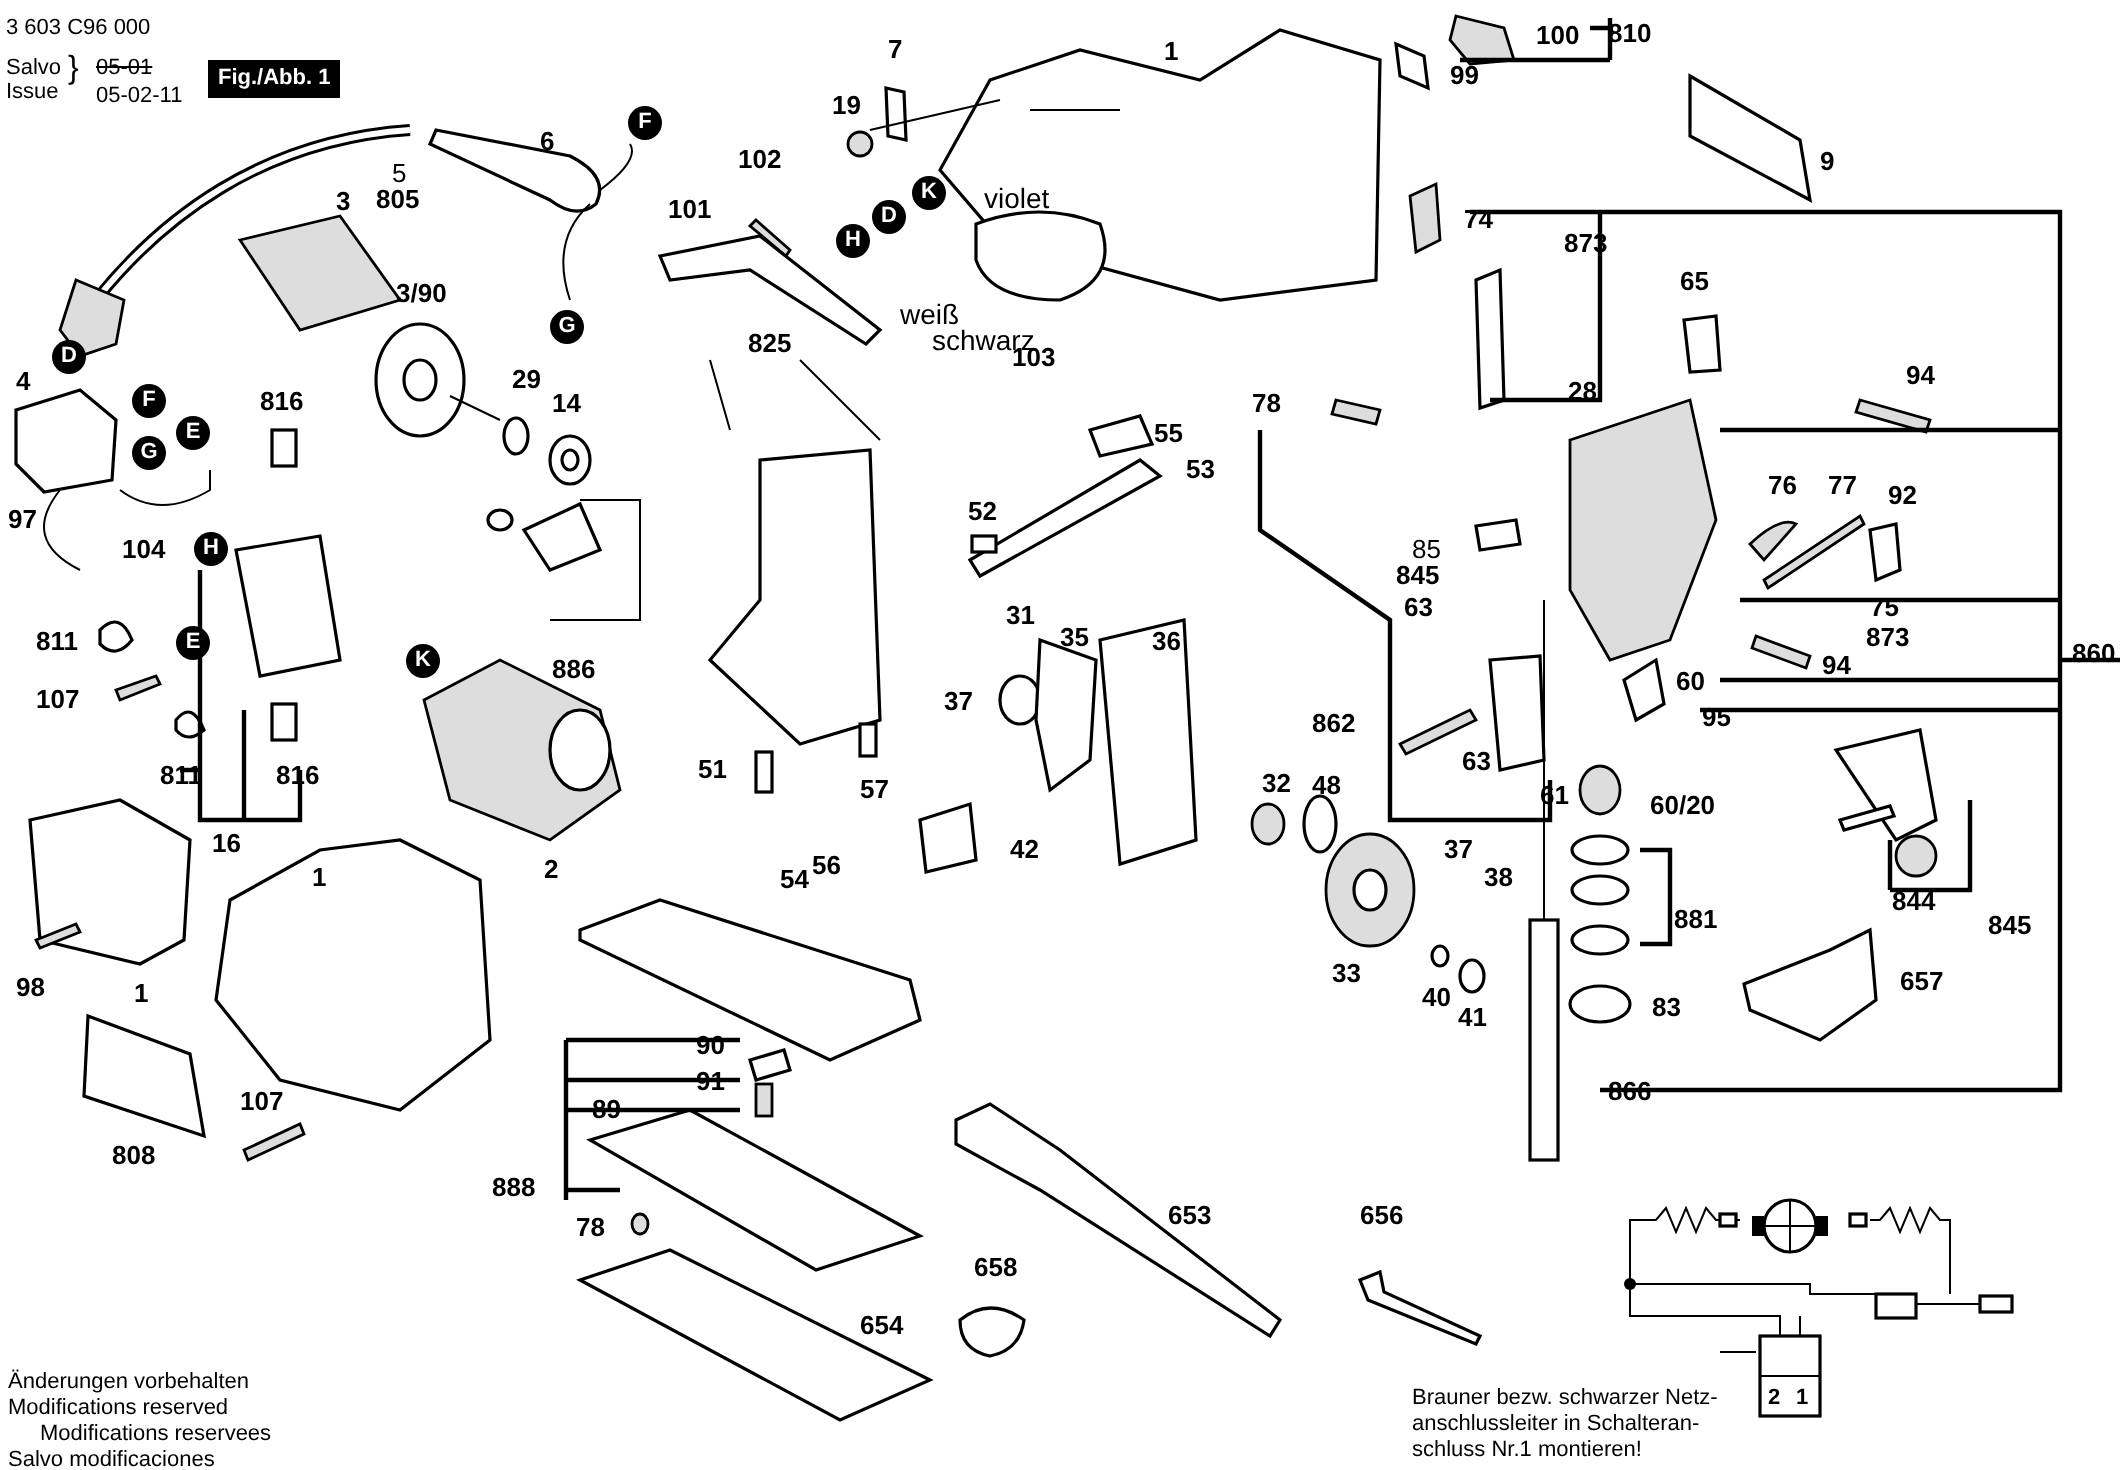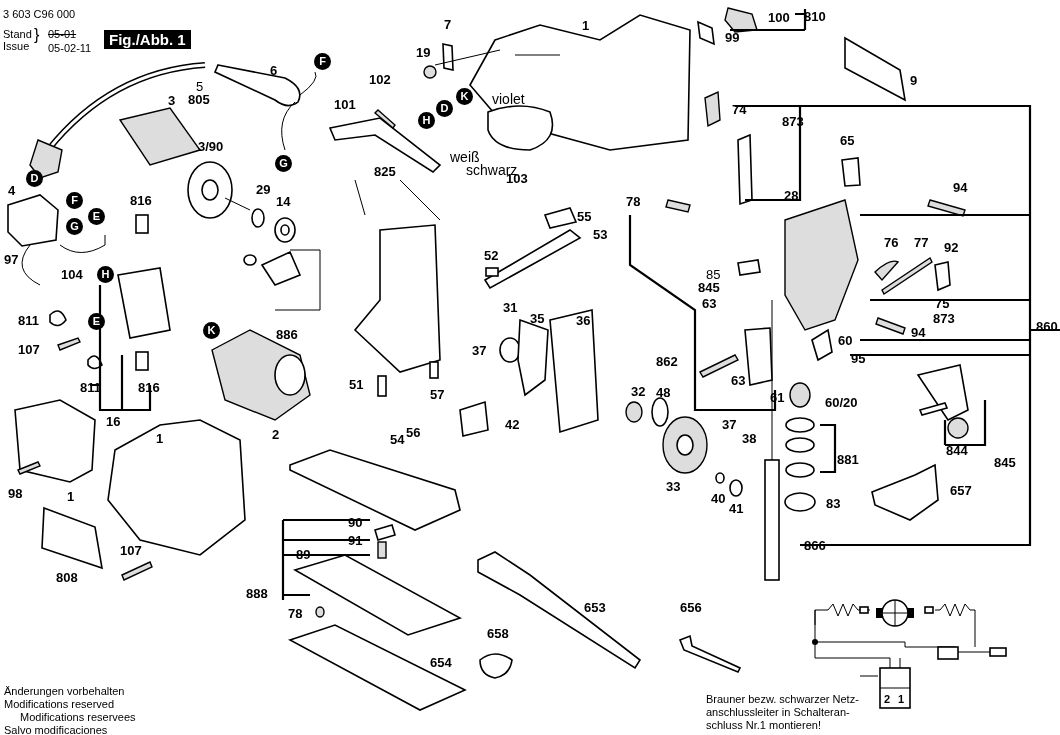--- a/index.html
+++ b/index.html
@@ -1,20 +1,20 @@
 <!DOCTYPE html>
 <html><head>
 <meta charset="utf-8">
 <style>
   html,body{margin:0;padding:0;background:#fff;}
   body{width:1060px;height:735px;position:relative;overflow:hidden;font-family:"Liberation Sans",sans-serif;color:#000;}
   #stage{position:absolute;left:0;top:0;width:1060px;height:735px;}
   .lbl{position:absolute;font-weight:bold;font-size:13px;line-height:13px;white-space:nowrap;}
   .hdr{position:absolute;font-size:11px;line-height:12px;white-space:nowrap;}
-  .fig{position:absolute;left:104px;top:30px;background:#000;color:#fff;font-weight:bold;font-size:15px;padding:1px 5px;line-height:17px;}
+  .fig{position:absolute;left:104px;top:30px;background:#000;color:#fff;font-weight:bold;font-size:11px;padding:1px 5px;line-height:17px;}
   .note{position:absolute;font-size:11px;line-height:13px;}
   .circ{position:absolute;width:17px;height:17px;border-radius:50%;background:#000;color:#fff;font-weight:bold;font-size:11px;line-height:17px;text-align:center;}
   .wire{position:absolute;font-size:14px;line-height:10px;}
   svg{position:absolute;left:0;top:0;}
   .p{fill:#fff;stroke:#000;stroke-width:1.6;}
   .pd{fill:#ddd;stroke:#000;stroke-width:1.4;}
   .ln{fill:none;stroke:#000;stroke-width:1;}
   .br{fill:none;stroke:#000;stroke-width:2.2;}
 </style>
 </head>
@@ -157,21 +157,21 @@
     <path class="ln" stroke-width="1.2" d="M958 652 L990 652"></path>
     <rect x="990" y="648" width="16" height="8" class="p"></rect>
     <path class="ln" stroke-width="1.2" d="M900 658 L900 670"></path>
     <rect x="880" y="668" width="30" height="40" class="p"></rect>
     <line x1="880" y1="688" x2="910" y2="688" class="ln"></line>
     <path class="ln" stroke-width="1.2" d="M878 676 L860 676"></path>
   </g>
 </svg>
 
 <div class="hdr" style="left:3px;top:8px;">3 603 C96 000</div>
-<div class="hdr" style="left:3px;top:28px;">Stand</div>
+<div class="hdr" style="left:3px;top:28px;">Salvo</div>
 <div class="hdr" style="left:3px;top:40px;">Issue</div>
 <div class="hdr" style="left:34px;top:29px;font-size:16px;">}</div>
 <div class="hdr" style="left:48px;top:28px;text-decoration:line-through;">05-01</div>
 <div class="hdr" style="left:48px;top:42px;">05-02-11</div>
 <div class="fig">Fig./Abb. 1</div>
 
 <div class="note" style="left:4px;top:685px;">Änderungen vorbehalten</div>
 <div class="note" style="left:4px;top:698px;">Modifications reserved</div>
 <div class="note" style="left:20px;top:711px;">Modifications reservees</div>
 <div class="note" style="left:4px;top:724px;">Salvo modificaciones</div>

